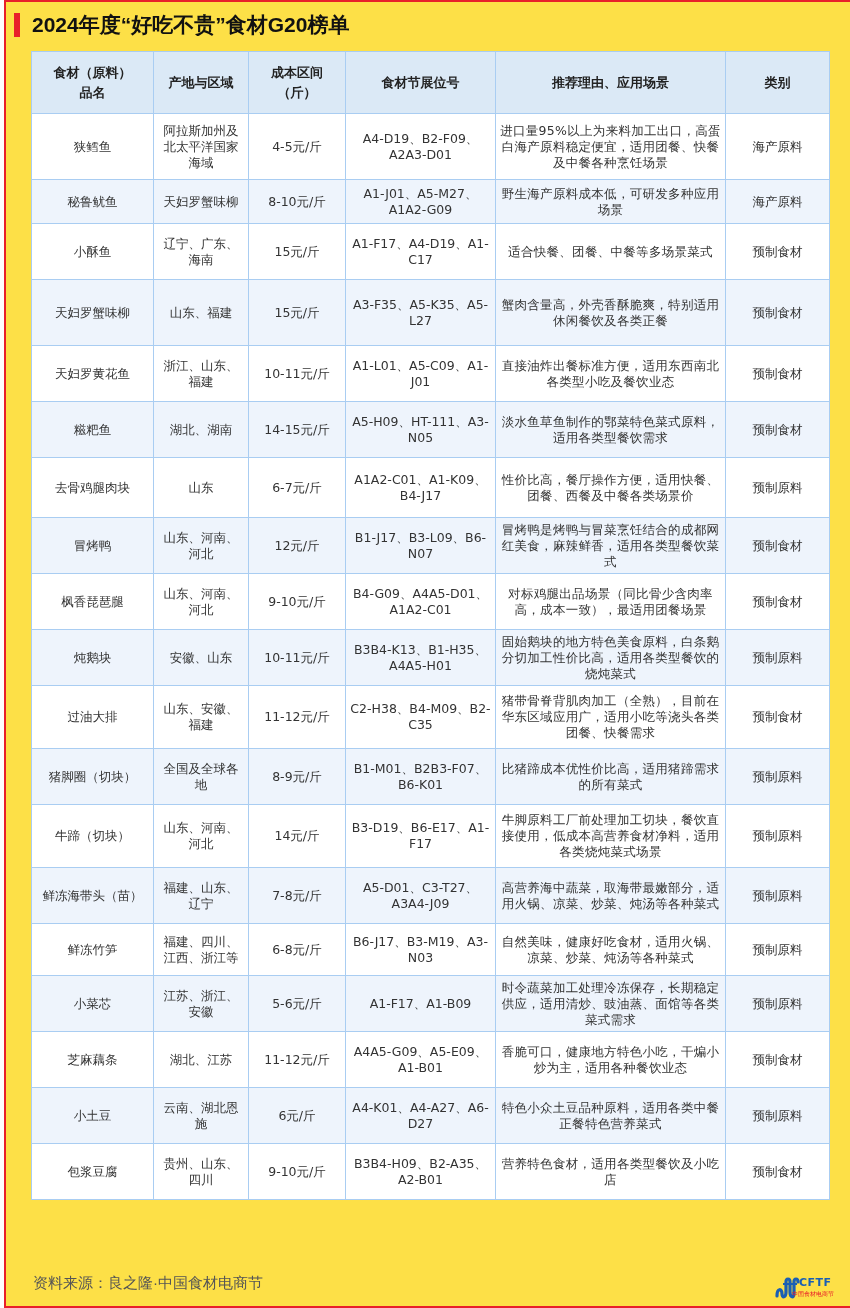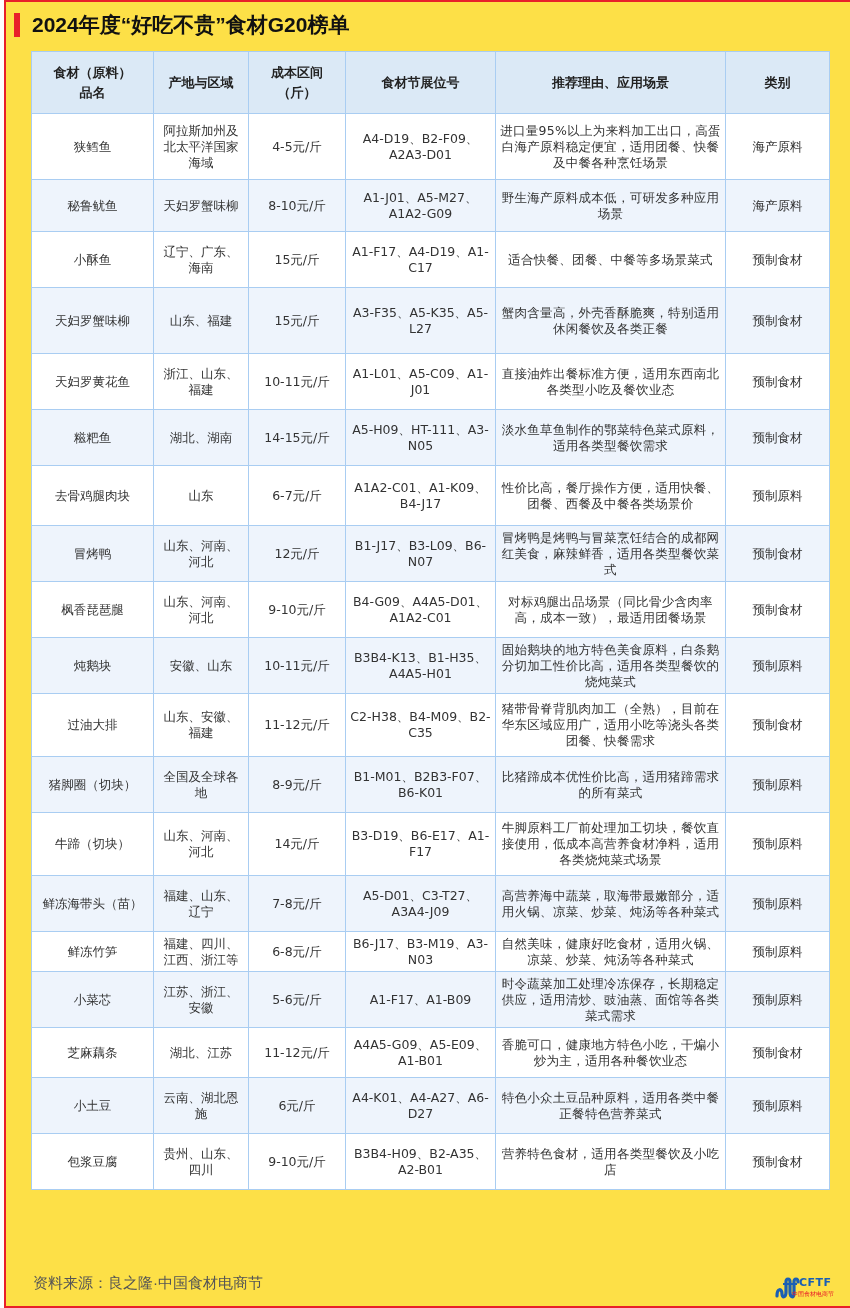--- a/index.html
+++ b/index.html
@@ -100,21 +100,21 @@
     </thead>
     <tbody id="tbody">
         <tr style="height: 66px;">
           <td>狭鳕鱼</td>
           <td>阿拉斯加州及北太平洋国家海域</td>
           <td>4-5元/斤</td>
           <td class="code">A4-D19、B2-F09、A2A3-D01</td>
           <td class="reason">进口量95%以上为来料加工出口，高蛋白海产原料稳定便宜，适用团餐、快餐及中餐各种烹饪场景</td>
           <td>海产原料</td>
         </tr>
-        <tr style="height: 52px;">
+        <tr style="height: 44px;">
           <td>秘鲁鱿鱼</td>
           <td>天妇罗蟹味柳</td>
           <td>8-10元/斤</td>
           <td class="code">A1-J01、A5-M27、A1A2-G09</td>
           <td class="reason">野生海产原料成本低，可研发多种应用场景</td>
           <td>海产原料</td>
         </tr>
         <tr style="height: 56px; margin-top: 12px;">
           <td>小酥鱼</td>
           <td>辽宁、广东、海南</td>
@@ -204,37 +204,37 @@
           <td>预制原料</td>
         </tr>
         <tr style="height: 56px;">
           <td>鲜冻海带头（苗）</td>
           <td>福建、山东、辽宁</td>
           <td>7-8元/斤</td>
           <td class="code">A5-D01、C3-T27、A3A4-J09</td>
           <td class="reason">高营养海中蔬菜，取海带最嫩部分，适用火锅、凉菜、炒菜、炖汤等各种菜式</td>
           <td>预制原料</td>
         </tr>
-        <tr style="height: 40px;">
+        <tr style="height: 52px;">
           <td>鲜冻竹笋</td>
           <td>福建、四川、江西、浙江等</td>
           <td>6-8元/斤</td>
           <td class="code">B6-J17、B3-M19、A3-N03</td>
           <td class="reason">自然美味，健康好吃食材，适用火锅、凉菜、炒菜、炖汤等各种菜式</td>
           <td>预制原料</td>
         </tr>
         <tr style="height: 56px;">
           <td>小菜芯</td>
           <td>江苏、浙江、安徽</td>
           <td>5-6元/斤</td>
           <td class="code">A1-F17、A1-B09</td>
           <td class="reason">时令蔬菜加工处理冷冻保存，长期稳定供应，适用清炒、豉油蒸、面馆等各类菜式需求</td>
           <td>预制原料</td>
         </tr>
-        <tr style="height: 50px;">
+        <tr style="height: 56px;">
           <td>芝麻藕条</td>
           <td>湖北、江苏</td>
           <td>11-12元/斤</td>
           <td class="code">A4A5-G09、A5-E09、A1-B01</td>
           <td class="reason">香脆可口，健康地方特色小吃，干煸小炒为主，适用各种餐饮业态</td>
           <td>预制食材</td>
         </tr>
         <tr style="height: 56px;">
           <td>小土豆</td>
           <td>云南、湖北恩施</td>

